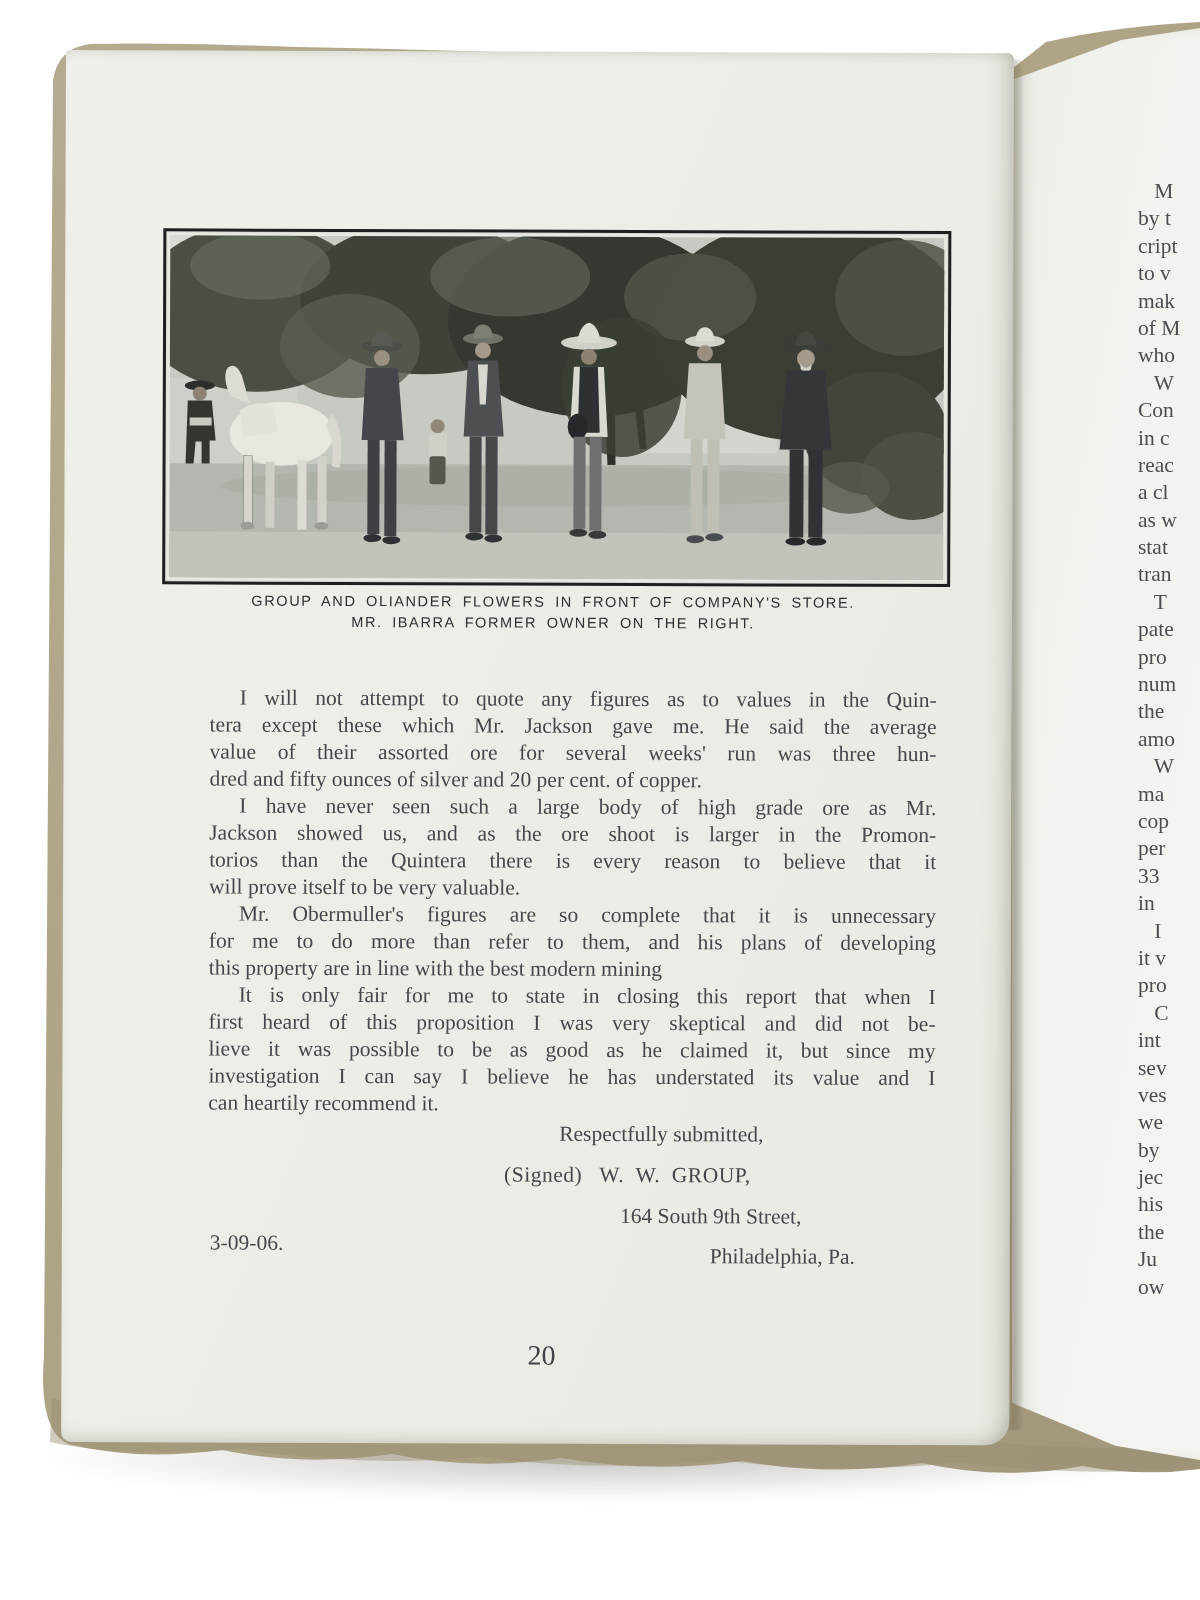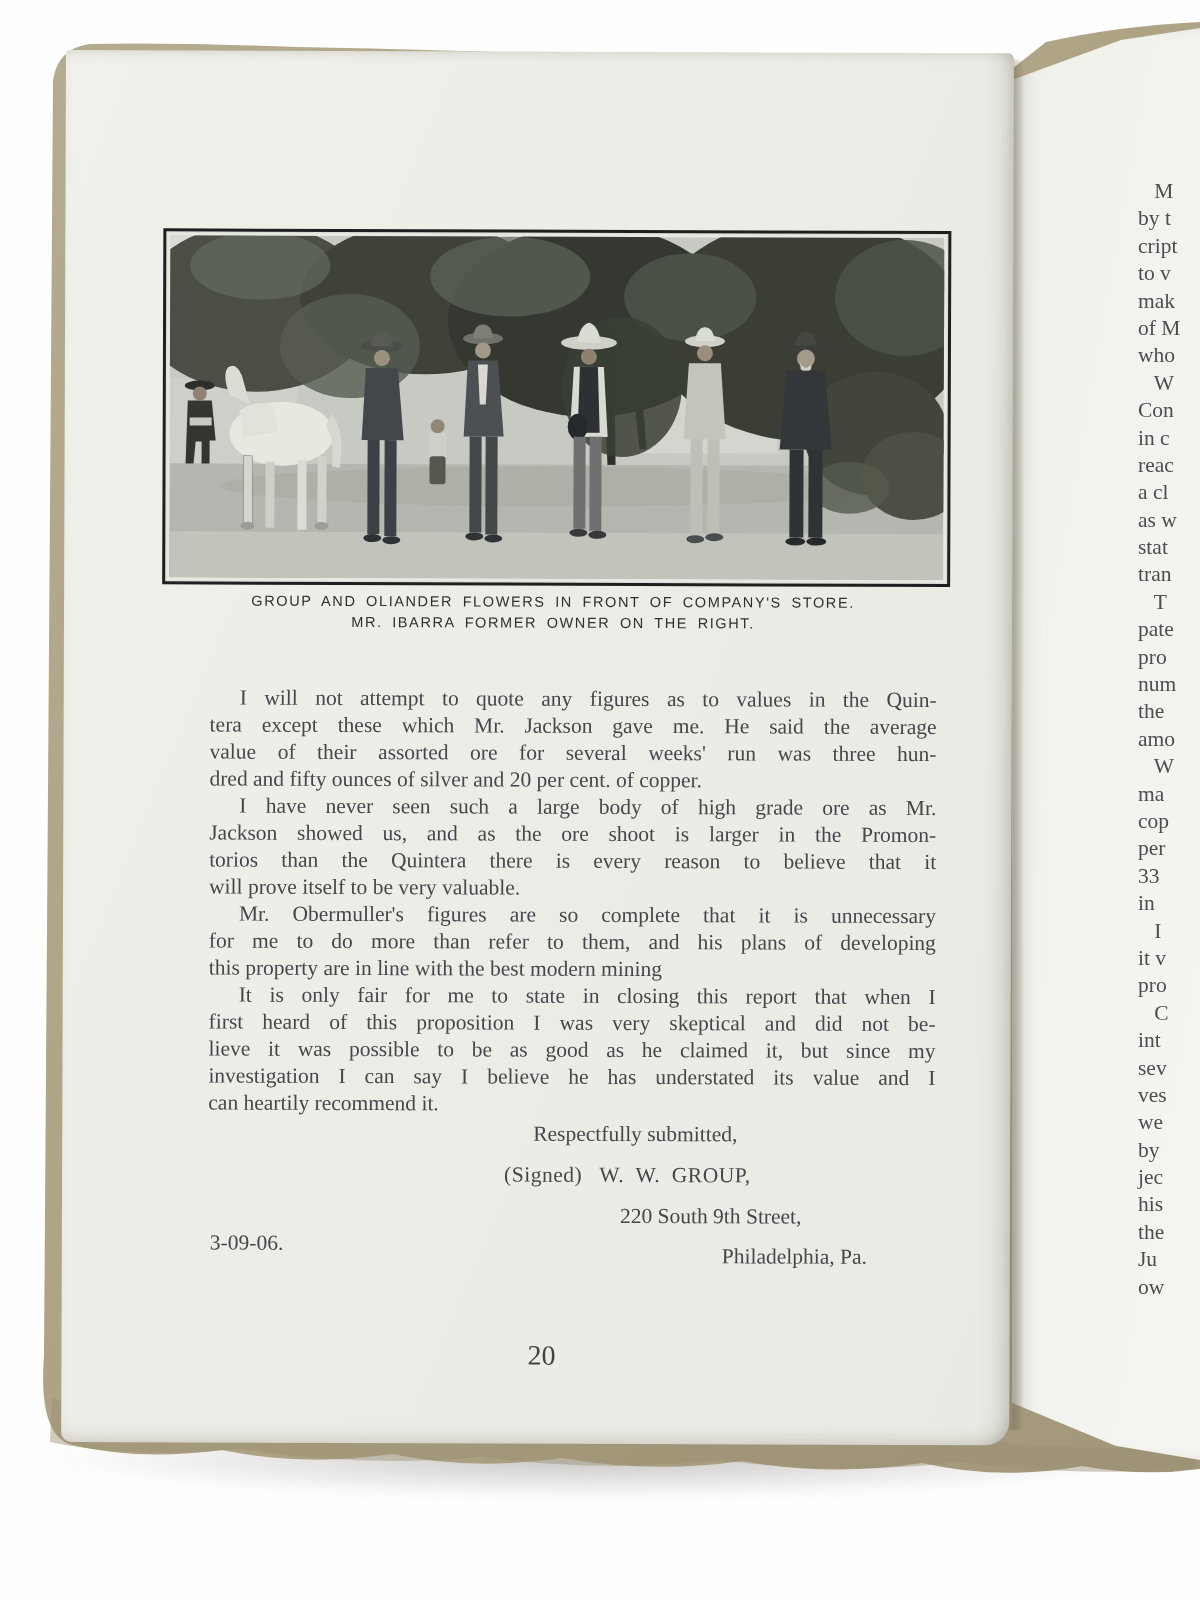--- a/index.html
+++ b/index.html
@@ -38,24 +38,24 @@
     letter-spacing:1.6px;word-spacing:4px;color:#2d3032;font-weight:500;}
   
   .body-text{position:absolute;left:146px;top:634px;width:727px;
     font-size:21.5px;line-height:27px;color:#43474b;}
   .para{margin:0;}
   .para .tline:first-child{text-indent:30px;}
   .tline{white-space:normal;}
   .tline.just{text-align:justify;text-align-last:justify;}
   
   .closing div{position:absolute;font-size:21.5px;color:#43474b;white-space:pre;}
-  .c-submitted{left:471px;top:1070px;}
+  .c-submitted{left:497px;top:1070px;}
   .c-signed{left:442px;top:1111px;letter-spacing:.5px;}
   .c-addr1{left:558px;top:1152px;}
-  .c-addr2{left:648px;top:1192px;margin-left:12px;}
+  .c-addr2{left:648px;top:1192px;}
   .c-date{left:148px;top:1180px;}
   .pagenum{position:absolute;left:380px;top:1288px;width:200px;text-align:center;
     font-size:28px;color:#3f4347;}
   
   .right-col{position:absolute;left:126px;top:150px;width:70px;
     font-size:21.5px;line-height:27.4px;color:#4a4e51;white-space:pre;overflow:visible;}
   .rline{height:27.4px;}
 </style>
 </head>
 <body>
@@ -249,21 +249,21 @@
           <div class="tline just">first heard of this proposition I was very skeptical and did not be-</div>
           <div class="tline just">lieve it was possible to be as good as he claimed it, but since my</div>
           <div class="tline just">investigation I can say I believe he has understated its value and I</div>
           <div class="tline">can heartily recommend it.</div>
         </div>
       </div>
 
     <div class="closing">
       <div class="c-submitted">Respectfully submitted,</div>
       <div class="c-signed">(Signed)   W.  W.  GROUP,</div>
-      <div class="c-addr1">220 South 9th Street,</div>
+      <div class="c-addr1">164 South 9th Street,</div>
       <div class="c-addr2">Philadelphia, Pa.</div>
       <div class="c-date">3-09-06.</div>
     </div>
 
     <div class="pagenum">20</div>
   </div>
 
 </div>
 
 </body></html>

